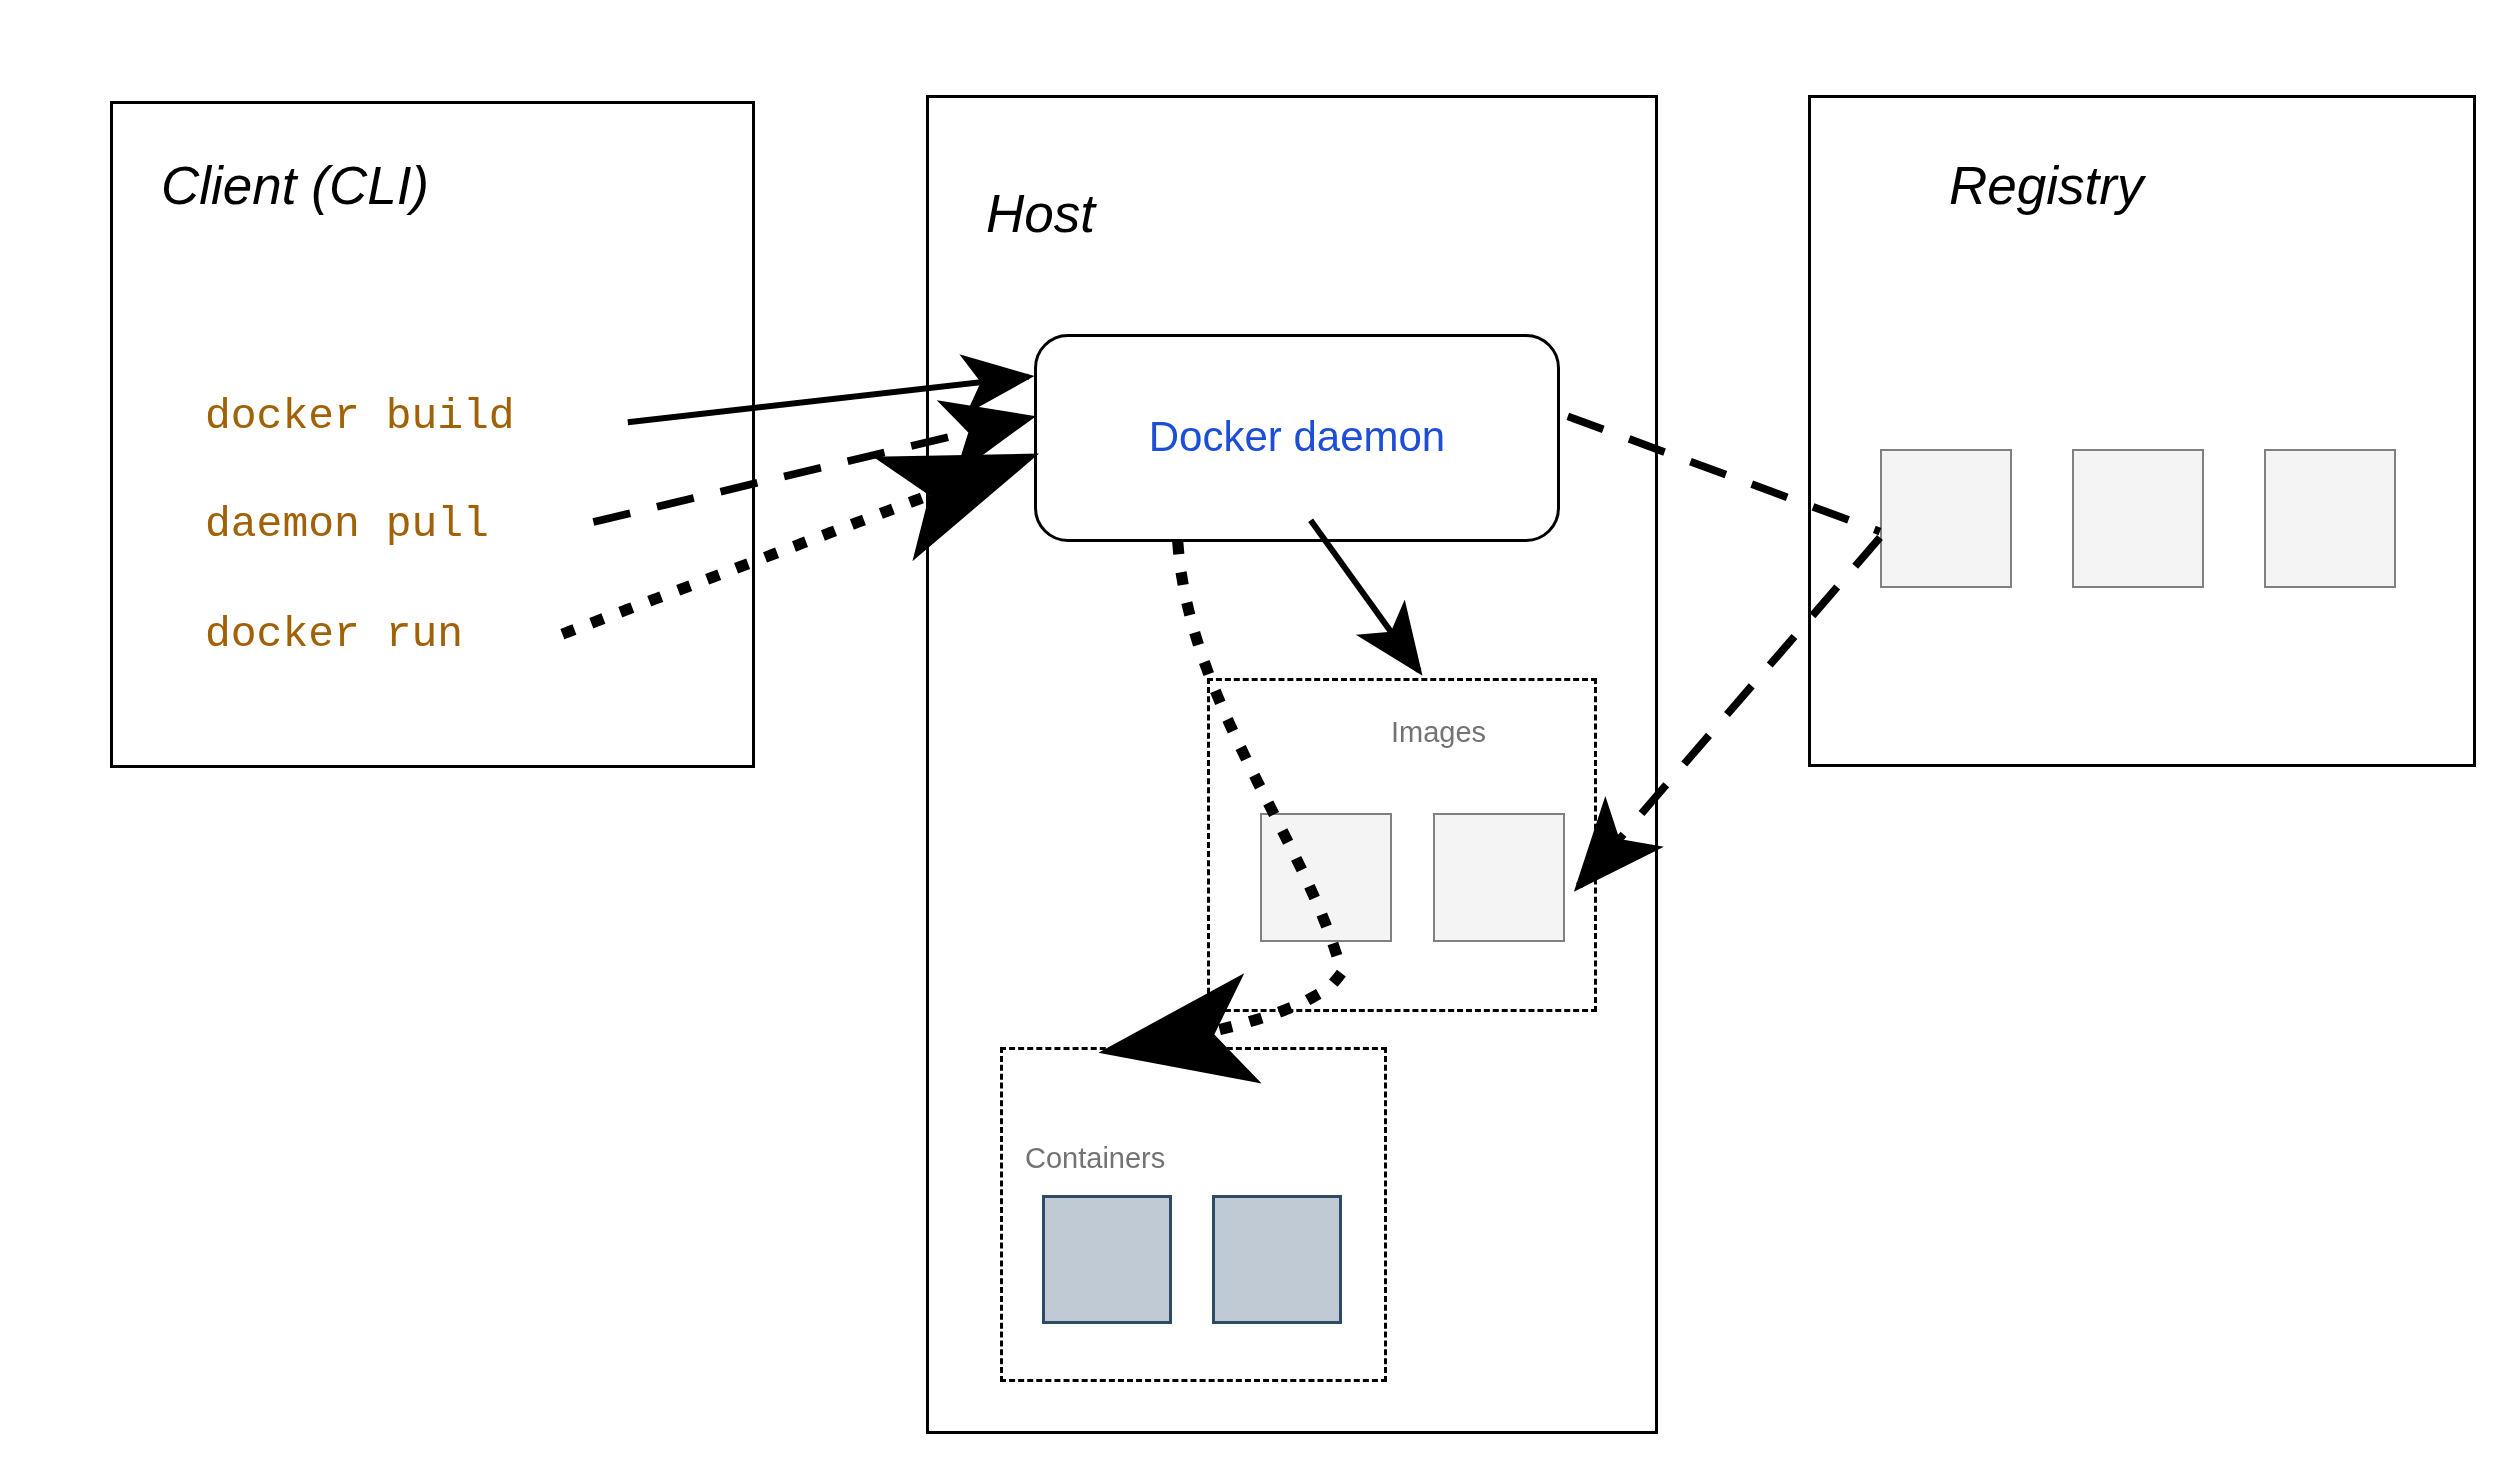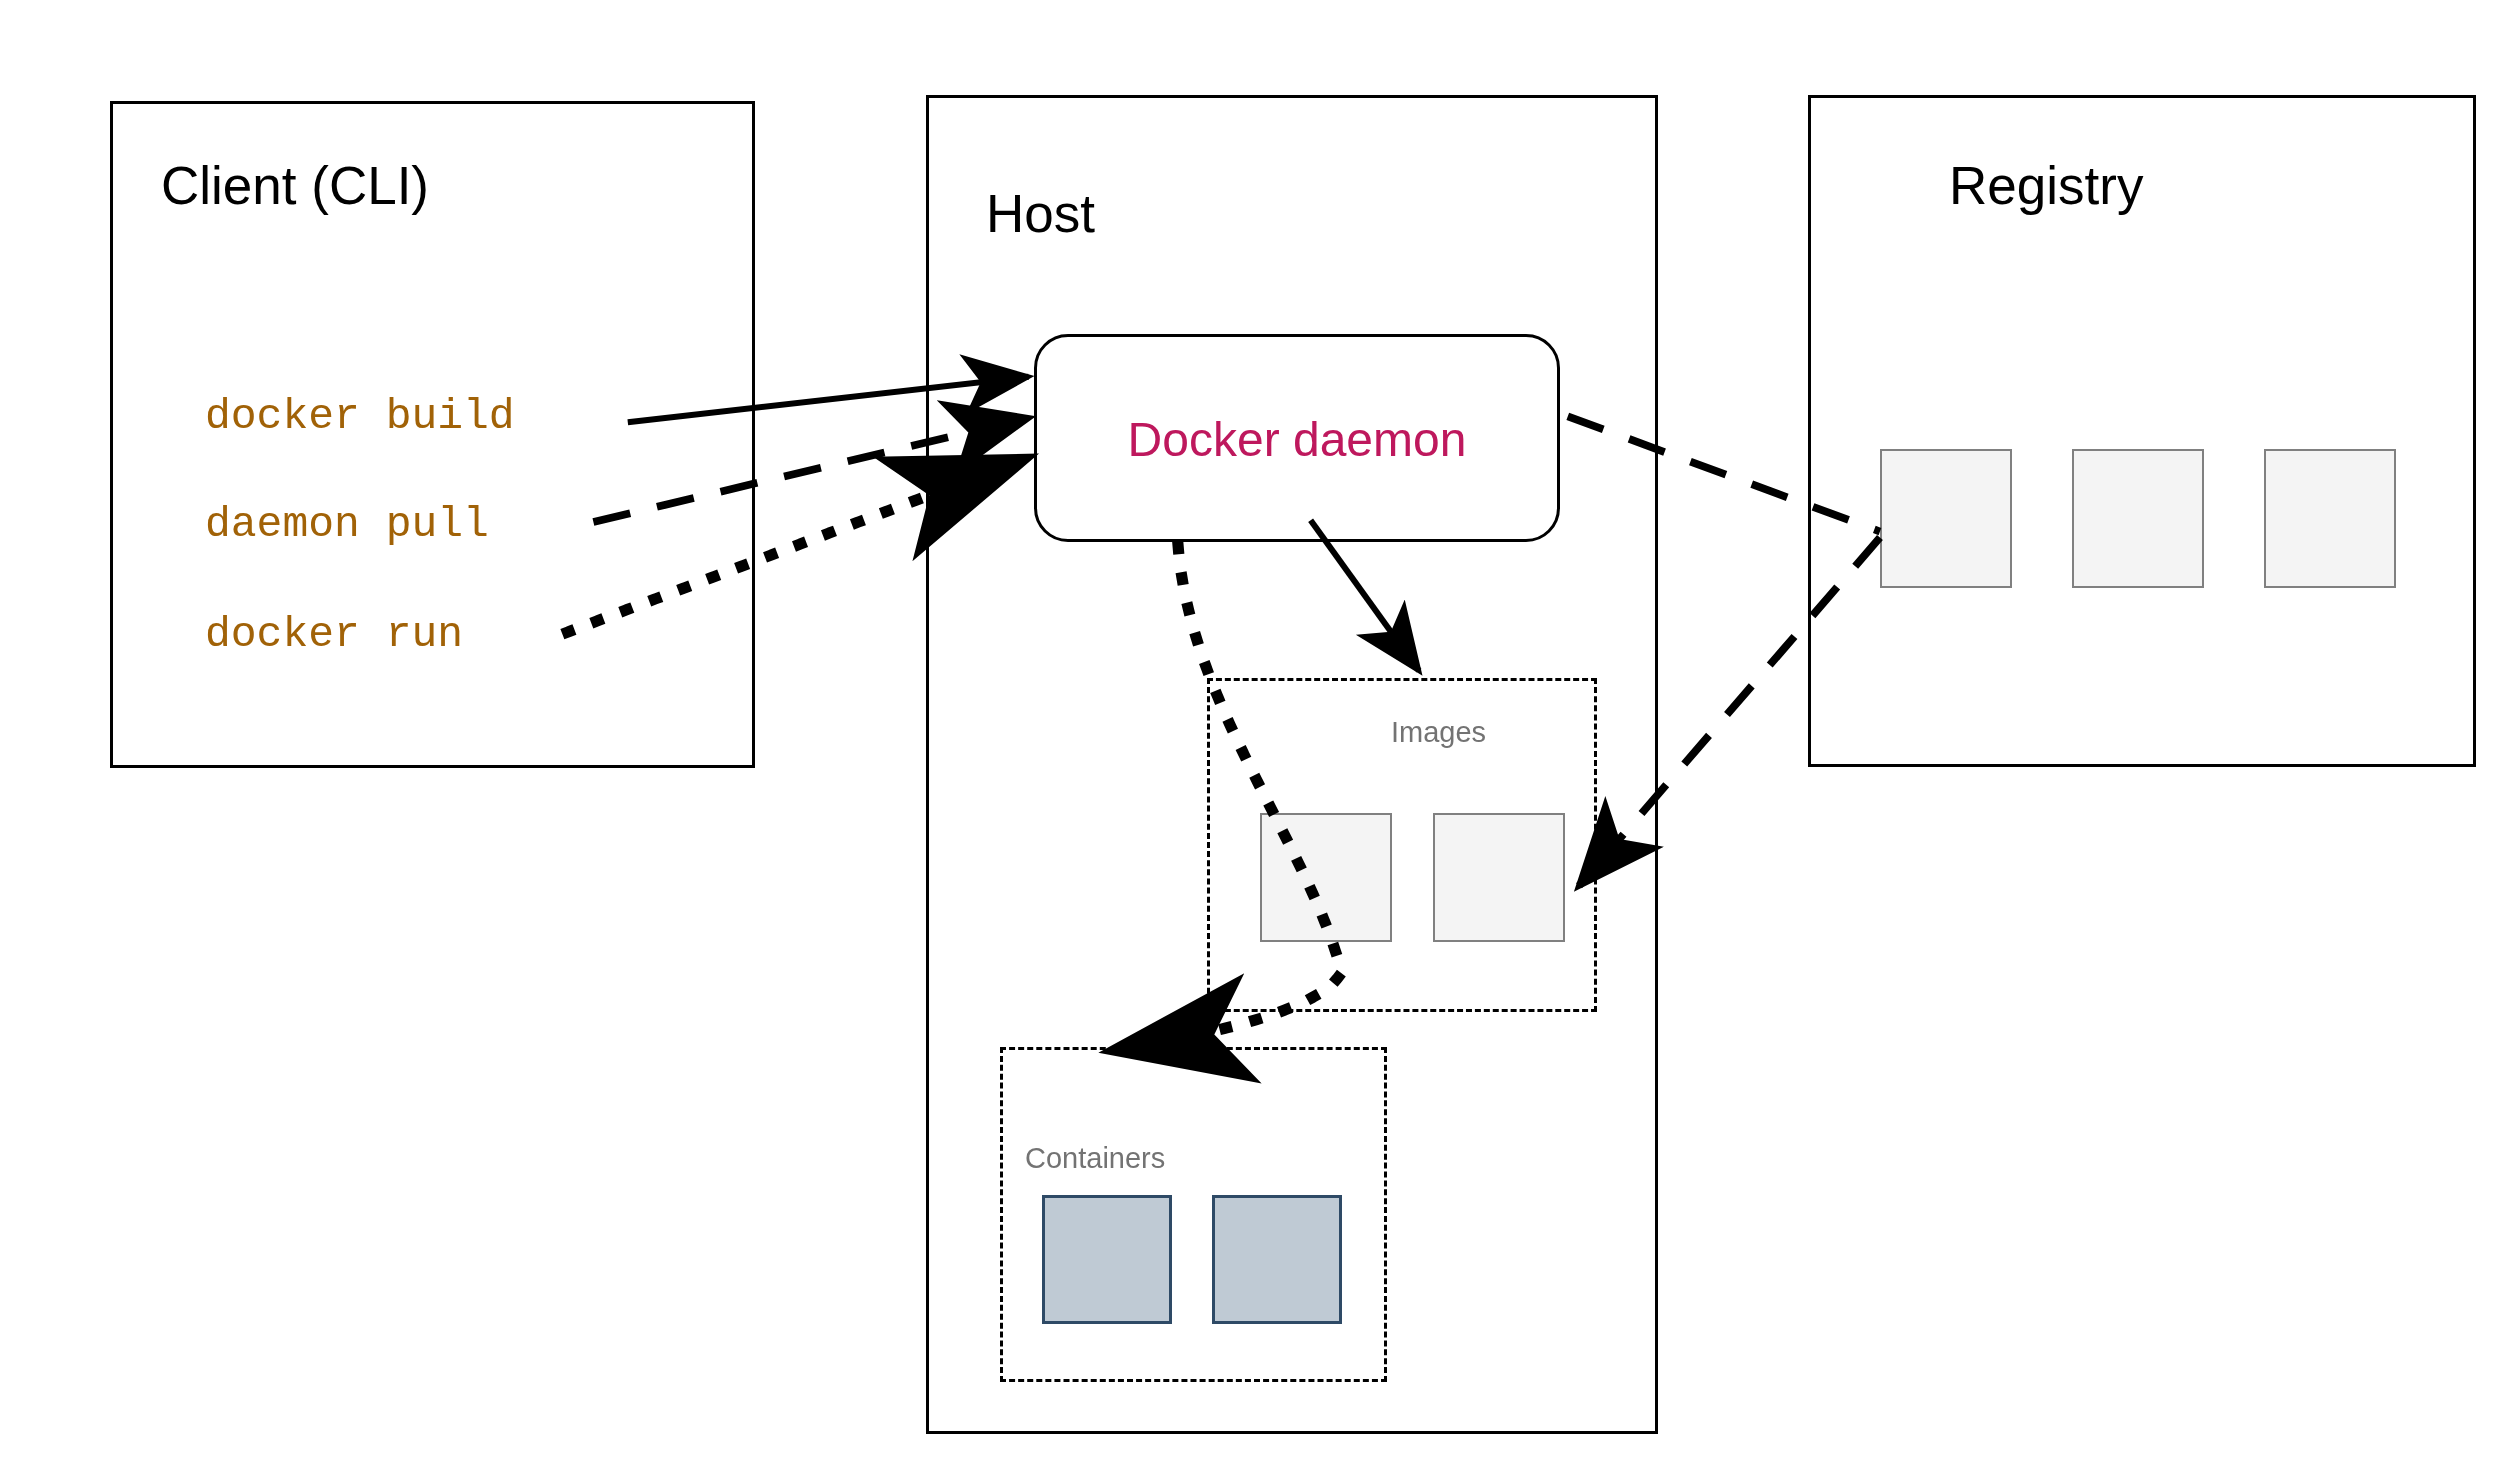--- a/index.html
+++ b/index.html
@@ -22,20 +22,21 @@
     border: 3.4px solid #000000;
     box-sizing: border-box;
   }
   .panel-title {
     position: absolute;
     font-family: "Liberation Sans", sans-serif;
     font-size: 53px;
     color: #000000;
     white-space: nowrap;
     line-height: 1;
+    font-style: italic;
   }
   .group-box {
     position: absolute;
     background: transparent;
     border: 3.4px dashed #000000;
     box-sizing: border-box;
   }
   .group-title {
     position: absolute;
     font-family: "Liberation Sans", sans-serif;
@@ -49,22 +50,22 @@
     background: #ffffff;
     border: 3.4px solid #000000;
     border-radius: 34px;
     box-sizing: border-box;
   }
   .daemon-label {
     position: absolute;
     width: 100%;
     text-align: center;
     font-family: "Liberation Sans", sans-serif;
-    font-size: 48px;
-    color: #be185d;
+    font-size: 42px;
+    color: #1d4ed8;
     line-height: 1;
     white-space: nowrap;
   }
   .cmd {
     position: absolute;
     font-family: "Liberation Mono", monospace;
     font-size: 43px;
     color: #a16207;
     white-space: pre;
     line-height: 1;

